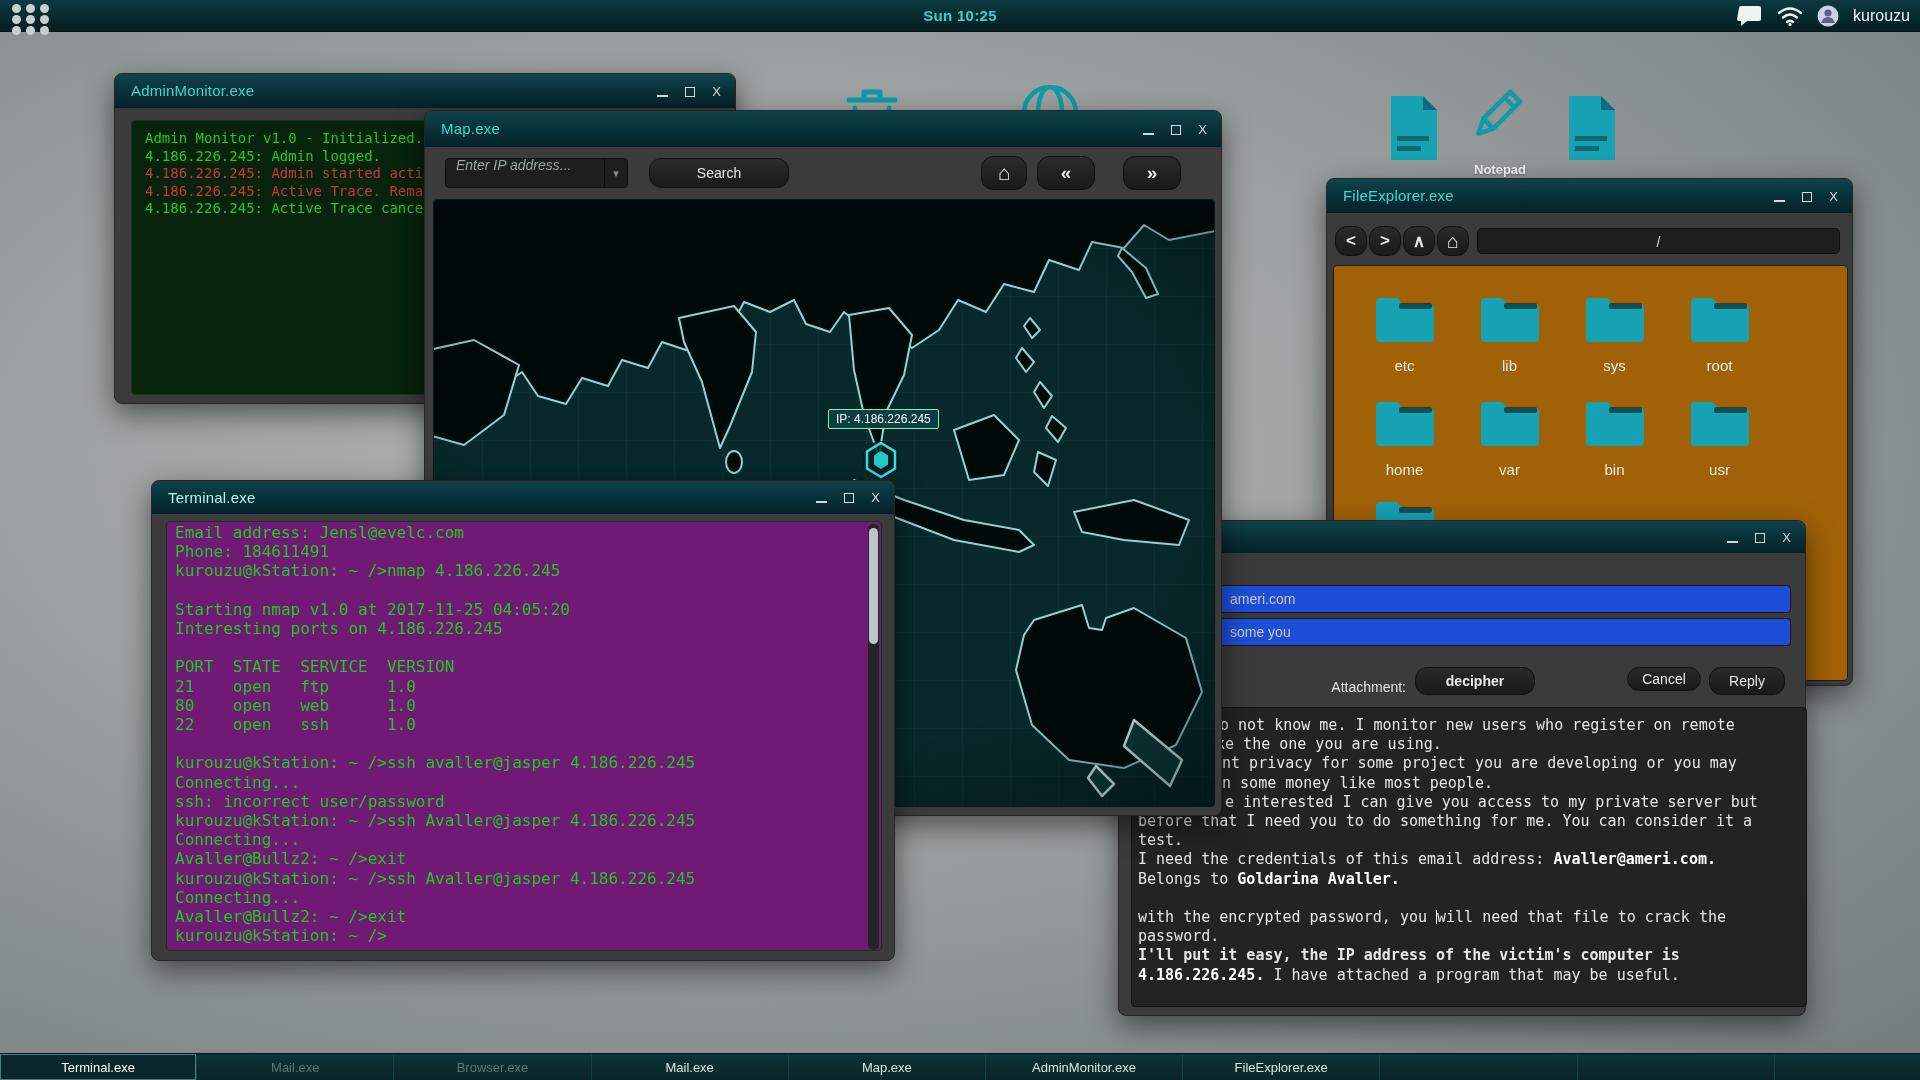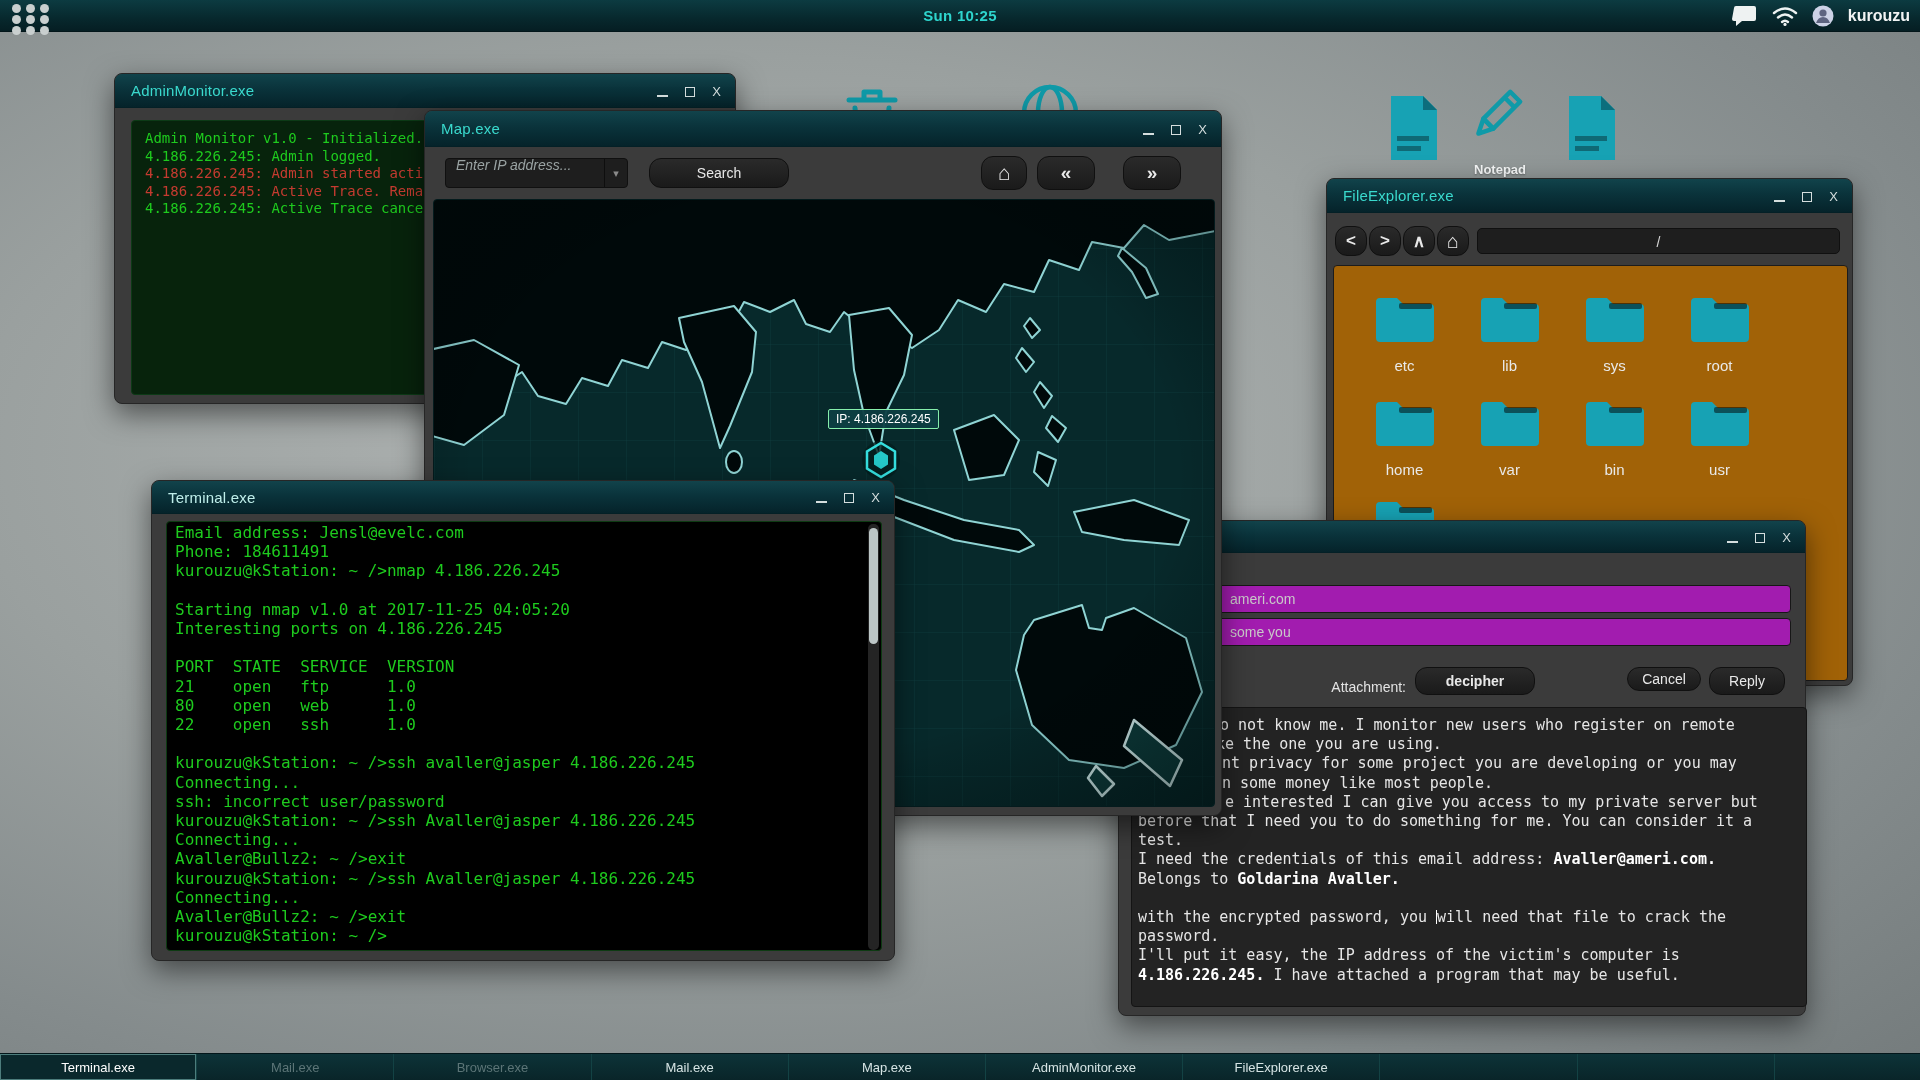--- a/index.html
+++ b/index.html
@@ -9,21 +9,21 @@
 
   
   .topbar { position:absolute; left:0; top:0; width:1920px; height:32px; z-index:50;
             background:linear-gradient(180deg,#0c3b41 0%,#07282d 60%,#051e23 100%);
             border-bottom:1px solid #03161a; display:flex; align-items:center; }
   .appgrid { position:absolute; left:12px; top:4px; width:40px; height:24px;
              display:grid; grid-template-columns:repeat(3,1fr); gap:2px; }
   .appgrid i { width:9px; height:9px; border-radius:50%; background:#c9cfcf; }
   .clock { position:absolute; left:0; width:100%; text-align:center; color:#2ed5cd;
            font-size:15px; font-weight:bold; letter-spacing:.3px; }
-  .tb-right { position:absolute; right:10px; top:0; height:32px; display:flex; align-items:center; gap:14px;font-weight:bold; }
+  .tb-right { position:absolute; right:10px; top:0; height:32px; display:flex; align-items:center; gap:14px; }
   .tb-user { color:#f2f4f4; font-size:16px; }
 
   
   .dicon { position:absolute; z-index:1; display:flex; flex-direction:column; align-items:flex-end;font-weight:bold; }
   .dicon .lbl { margin-top:6px; color:#f5f7f7; font-size:13px; text-shadow:0 1px 2px rgba(0,0,0,.35); }
 
   
   .win { position:absolute; background:#3b3b3b; border-radius:8px;
          box-shadow:0 10px 28px rgba(0,0,0,.5); border:1px solid #262626; }
   .titlebar { position:absolute; left:0; top:0; width:100%; height:34px; border-radius:7px 7px 0 0;
@@ -62,42 +62,42 @@
   #map-view { position:absolute; left:8px; top:88px; width:782px; height:608px; border-radius:4px;
               background:#07292b; overflow:hidden; border:1px solid #041b1d; }
   #marker-label { position:absolute; left:394px; top:209px; background:rgba(13,62,66,.95);
                   border:1px solid #86efac; color:#fff; font-size:12px; padding:2px 7px; border-radius:2px; }
   #marker-hex { position:absolute; left:427px; top:239px; }
 
   
   #win-term { left:151px; top:480px; width:744px; height:481px; z-index:6; }
   #win-term .titlebar { height:33px; }
   #term-body { position:absolute; left:14px; top:40px; width:716px; height:430px;
-               background:#000000; border:1px solid #0d3a12; border-radius:4px; overflow:hidden;
+               background:#701a75; border:1px solid #0d3a12; border-radius:4px; overflow:hidden;
                font-family:"DejaVu Sans Mono", monospace; font-size:16px; line-height:19.2px; color:#1ecb1e; }
   #term-lines { padding:4px 0 0 8px; margin-top:-3px; white-space:pre; }
   #term-scroll { position:absolute; right:2px; top:2px; width:11px; height:426px; background:#242424; border-radius:5px; }
   #term-thumb { position:absolute; left:1px; top:4px; width:9px; height:116px; background:#bcc6c6; border-radius:5px; }
 
   
   #win-fe { left:1326px; top:178px; width:527px; height:508px; z-index:3; }
   .fe-nav { position:absolute; top:47px; width:32px; height:30px; font-size:17px; font-weight:bold; }
   #fe-path { position:absolute; left:150px; top:49px; width:363px; height:26px; text-align:center;
              color:#d8d8d8; font-size:14px; line-height:26px; background:#1e1e1e;
              border:1px solid #101010; border-radius:5px; }
   #fe-content { position:absolute; left:6px; top:86px; width:515px; height:416px; background:#a16207;
                 border:1px solid #1c1c1c; border-radius:4px; overflow:hidden; }
   .fe-row { position:absolute; left:18px; display:flex; }
   .fe-cell { width:105px; display:flex; flex-direction:column; align-items:center; }
   .fe-cell .flbl { margin-top:13px; color:#e9e9e9; font-size:15px; }
 
   
   #win-mail { left:1118px; top:520px; width:688px; height:496px; z-index:4; }
   #win-mail .titlebar { height:32px; }
-  .mailfield { position:absolute; left:28px; width:644px; height:28px; background:#a21caf;
+  .mailfield { position:absolute; left:28px; width:644px; height:28px; background:#1d4ed8;
                border:1px solid #171717; border-radius:4px; color:#c9c9c9; font-size:14px;
                line-height:26px; padding-left:82px; }
   #mf1 { top:64px; } #mf2 { top:97px; }
   #att-label { position:absolute; left:142px; top:152px; width:145px; text-align:right;
                color:#e3e3e3; font-size:14px; line-height:28px; }
   #att-btn { position:absolute; left:296px; top:146px; width:120px; height:28px; font-weight:bold; }
   #mail-cancel { position:absolute; left:508px; top:146px; width:74px; height:24px; }
   #mail-reply { position:absolute; left:590px; top:146px; width:76px; height:28px; }
   #mail-body { position:absolute; left:12px; top:186px; width:676px; height:300px;
                background:#232323; border:1px solid #141414; border-radius:4px; overflow:hidden;
@@ -288,21 +288,21 @@
       <div class="mline" style="padding-left: 75px;"><span>ant privacy for some project you are developing or you may</span></div>
       <div class="mline" style="padding-left: 75px;"><span>rn some money like most people.</span></div>
       <div class="mline" style="padding-left: 87px;"><span>e interested I can give you access to my private server but</span></div>
       <div class="mline" style="padding-left: 0px;"><span>before that I need you to do something for me. You can consider it a</span></div>
       <div class="mline" style="padding-left: 0px;"><span>test.</span></div>
       <div class="mline" style="padding-left: 0px;"><span>I need the credentials of this email address: </span><b>Avaller@ameri.com.</b></div>
       <div class="mline" style="padding-left: 0px;"><span>Belongs to </span><b>Goldarina Avaller.</b></div>
       <div class="mline" style="padding-left: 0px;">&nbsp;</div>
       <div class="mline" style="padding-left: 0px;"><span>with the encrypted password, you </span><span class="caret"></span><span>will need that file to crack the</span></div>
       <div class="mline" style="padding-left: 0px;"><span>password.</span></div>
-      <div class="mline" style="padding-left: 0px;"><span>I'll put it easy, the IP address of the victim's computer is</span></div>
+      <div class="mline" style="padding-left: 0px; font-weight: bold;"><span>I'll put it easy, the IP address of the victim's computer is</span></div>
       <div class="mline" style="padding-left: 0px;"><b>4.186.226.245.</b><span> I have attached a program that may be useful.</span></div>
     </div>
 </div>
 
 <div class="win" id="win-map">
   <div class="titlebar" style="height:36px;">
     <div class="title" style="top:9px;">Map.exe</div>
     <div class="winctl" style="top:10px;">
       <span class="wc wc-min"></span>
       <span class="wc wc-max"></span>

